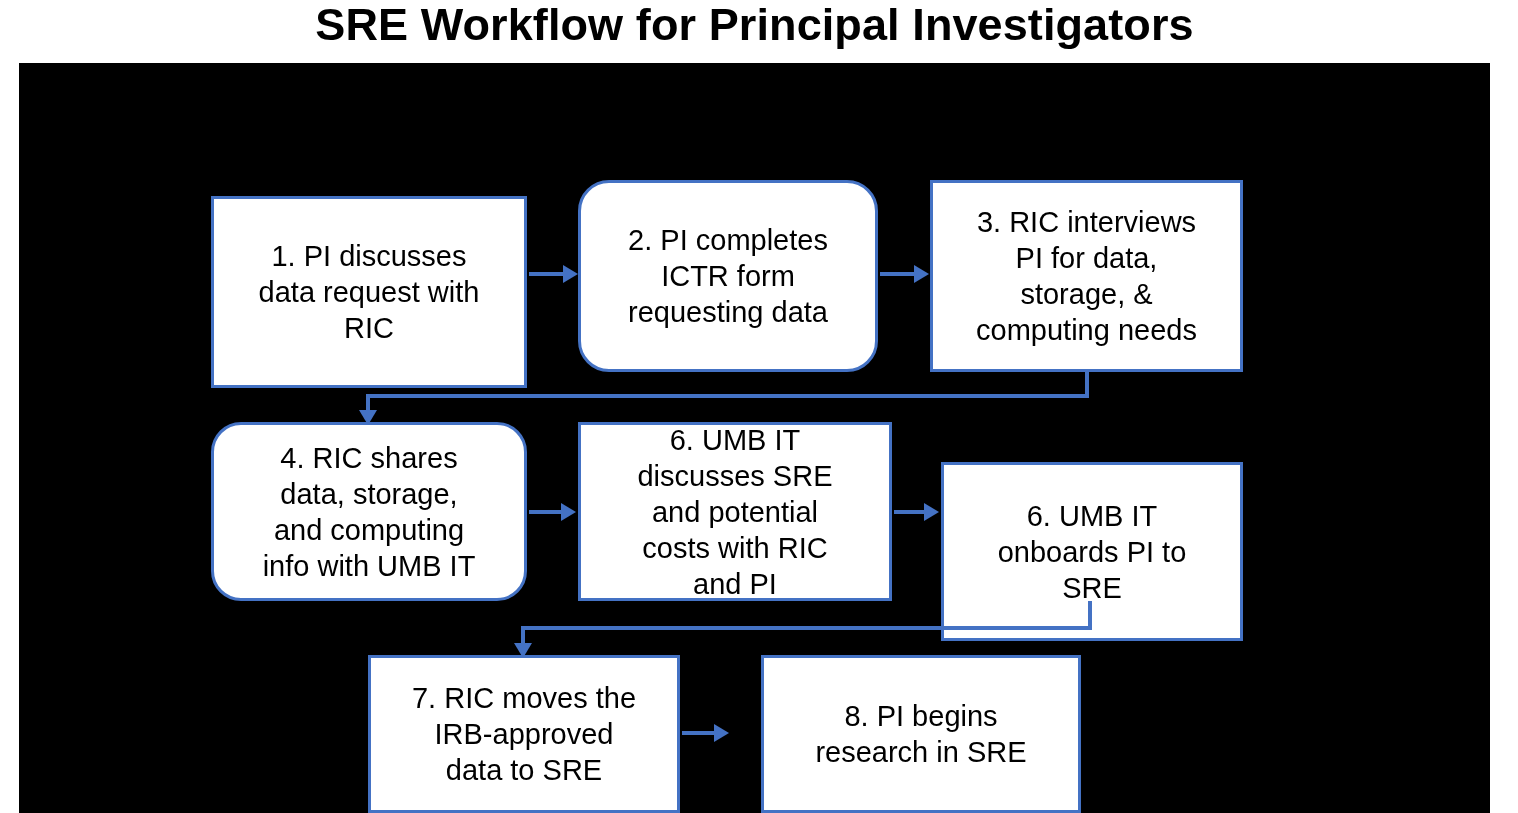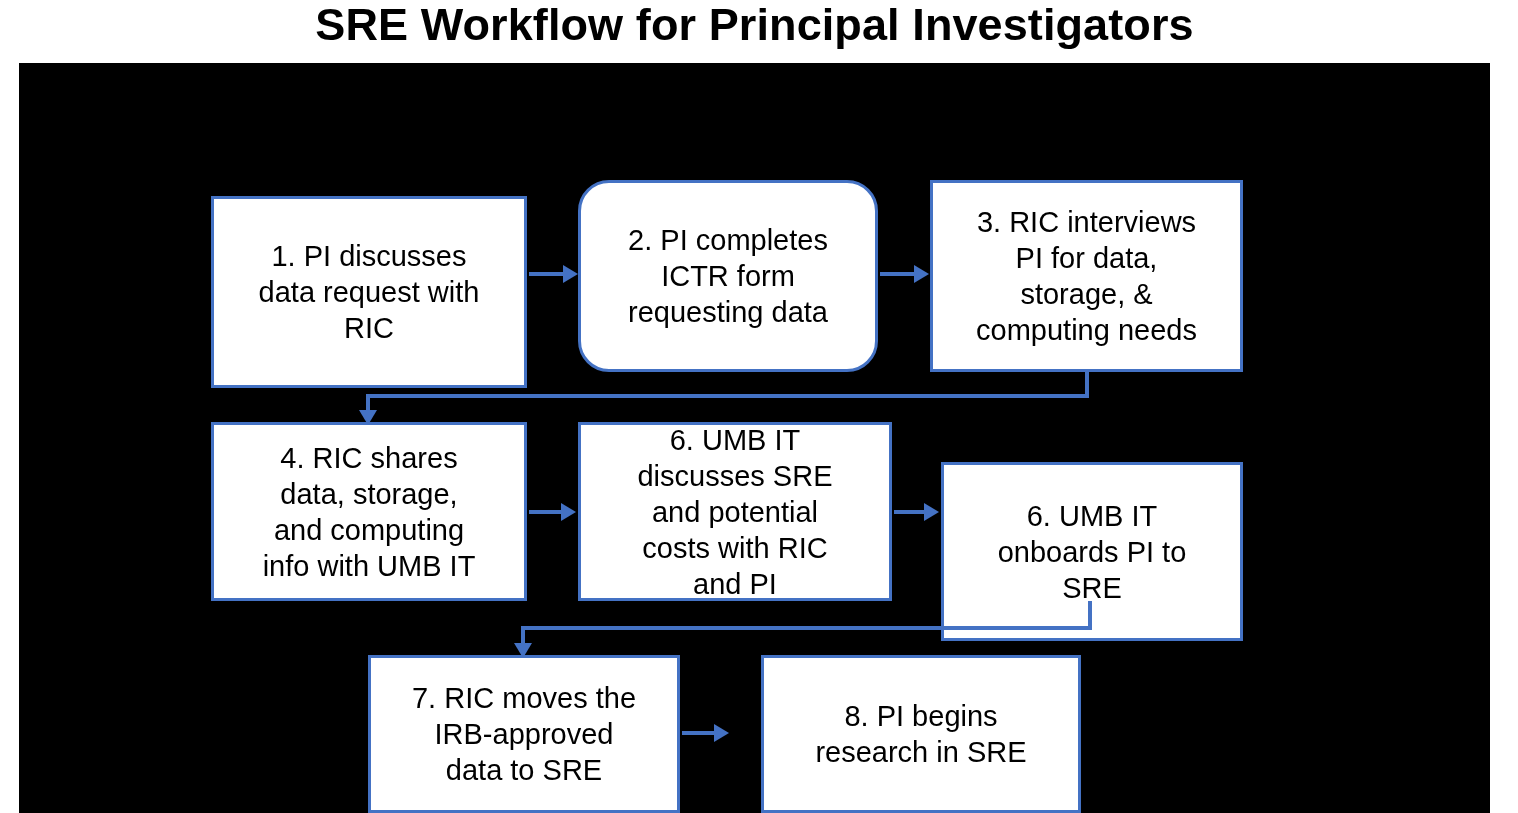--- a/index.html
+++ b/index.html
@@ -137,21 +137,21 @@
   <div class="arrow-right" style="left:563px; top:265px;"></div>
 
   <div class="conn-h" style="left:880px; top:272px; width:36px;"></div>
   <div class="arrow-right" style="left:914px; top:265px;"></div>
 
   <div class="conn-v" style="left:1085px; top:372px; height:26px;"></div>
   <div class="conn-h" style="left:366px; top:394px; width:723px;"></div>
   <div class="conn-v" style="left:366px; top:394px; height:20px;"></div>
   <div class="arrow-down" style="left:359px; top:410px;"></div>
 
-  <div class="node" style="left:211px; top:422px; width:316px; height:179px;">
+  <div class="node" style="left:211px; top:422px; width:316px; height:179px;border-radius:30px;">
     <span>4. RIC shares
 data, storage,
 and computing
 info with UMB IT</span>
   </div>
 
   <div class="node" style="left:578px; top:422px; width:314px; height:179px;">
     <span>6. UMB IT
 discusses SRE
 and potential

